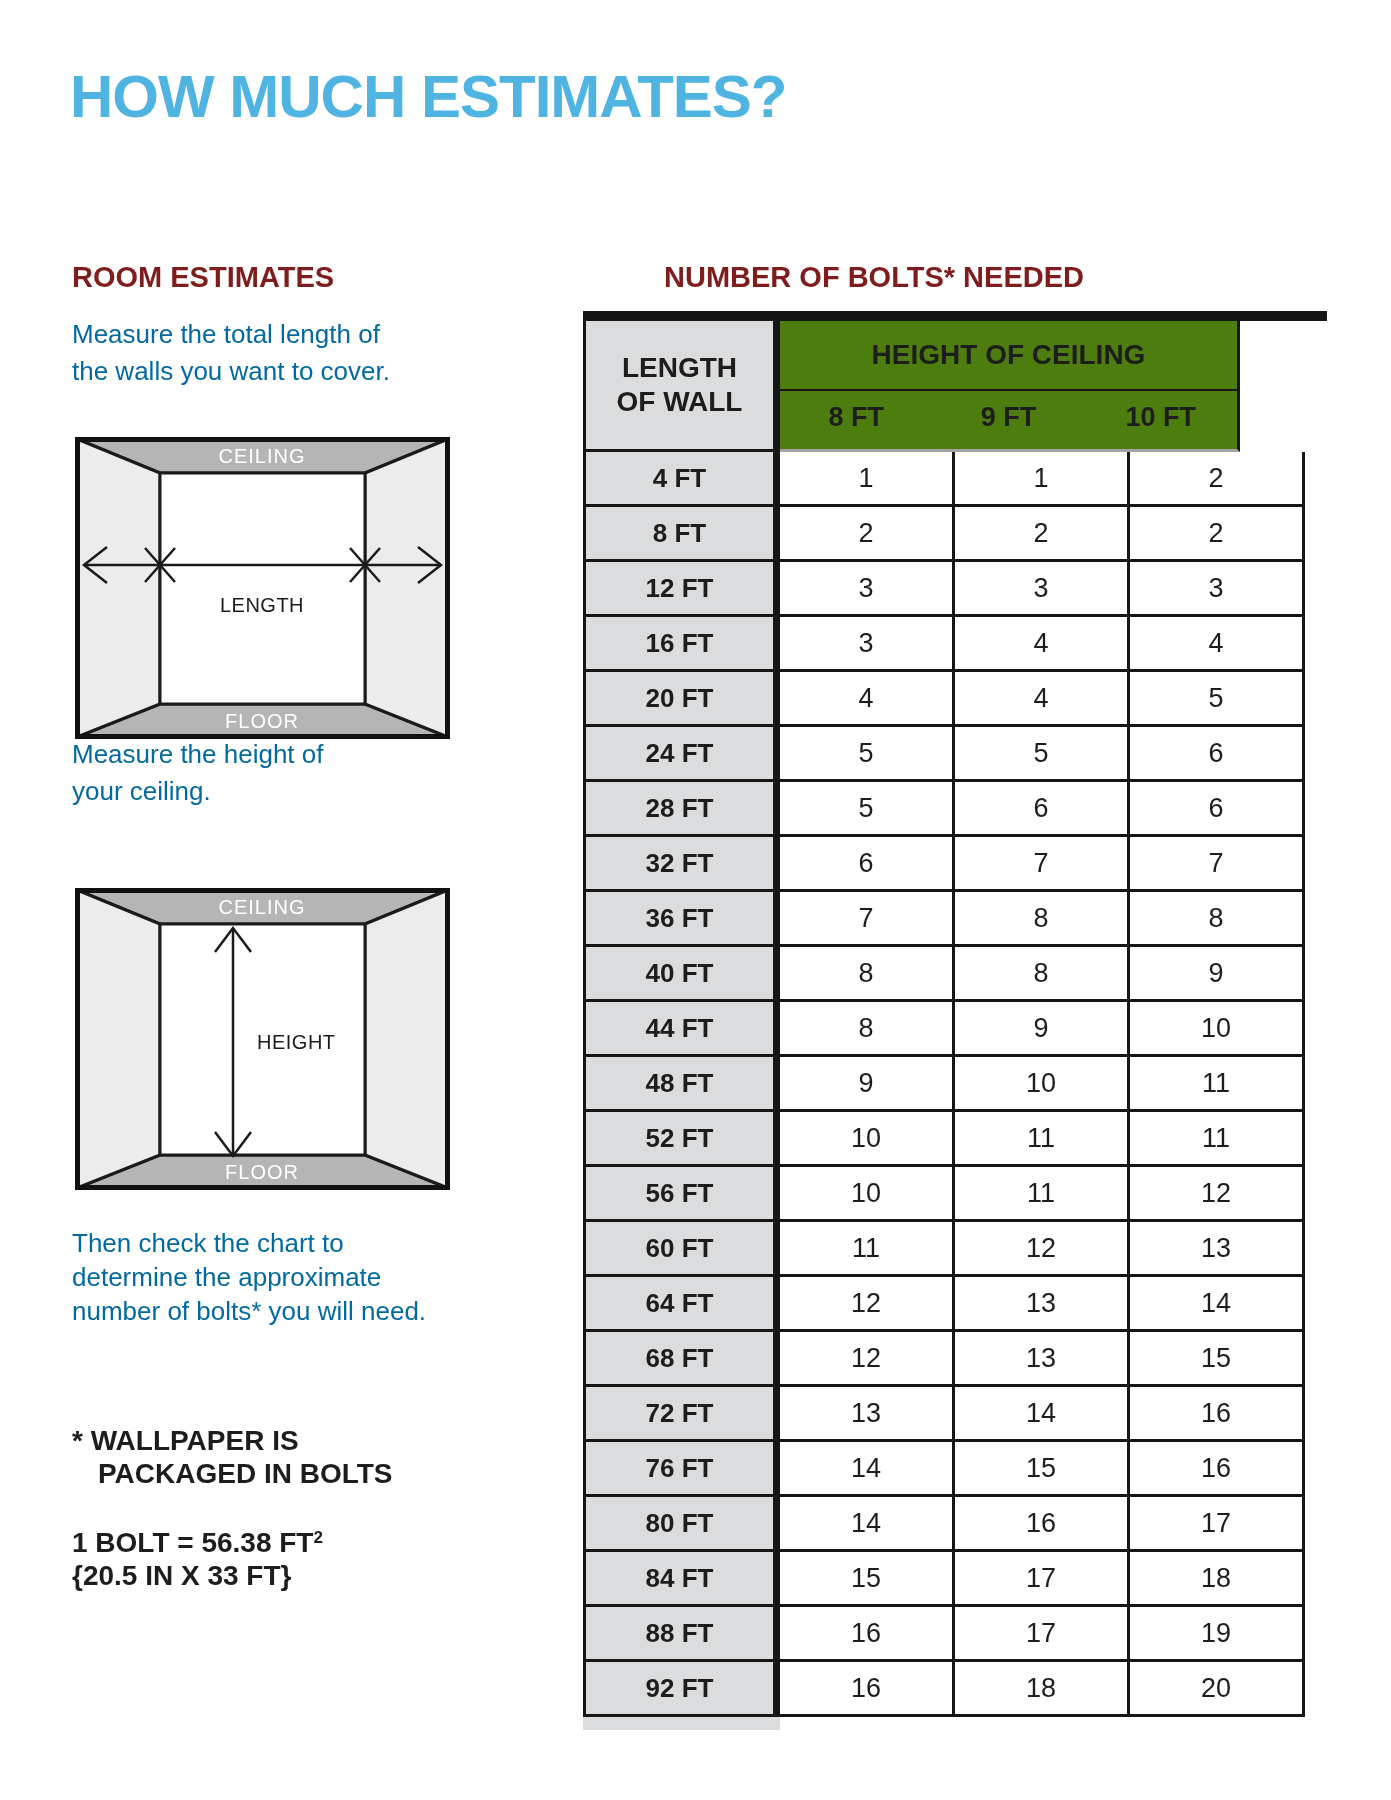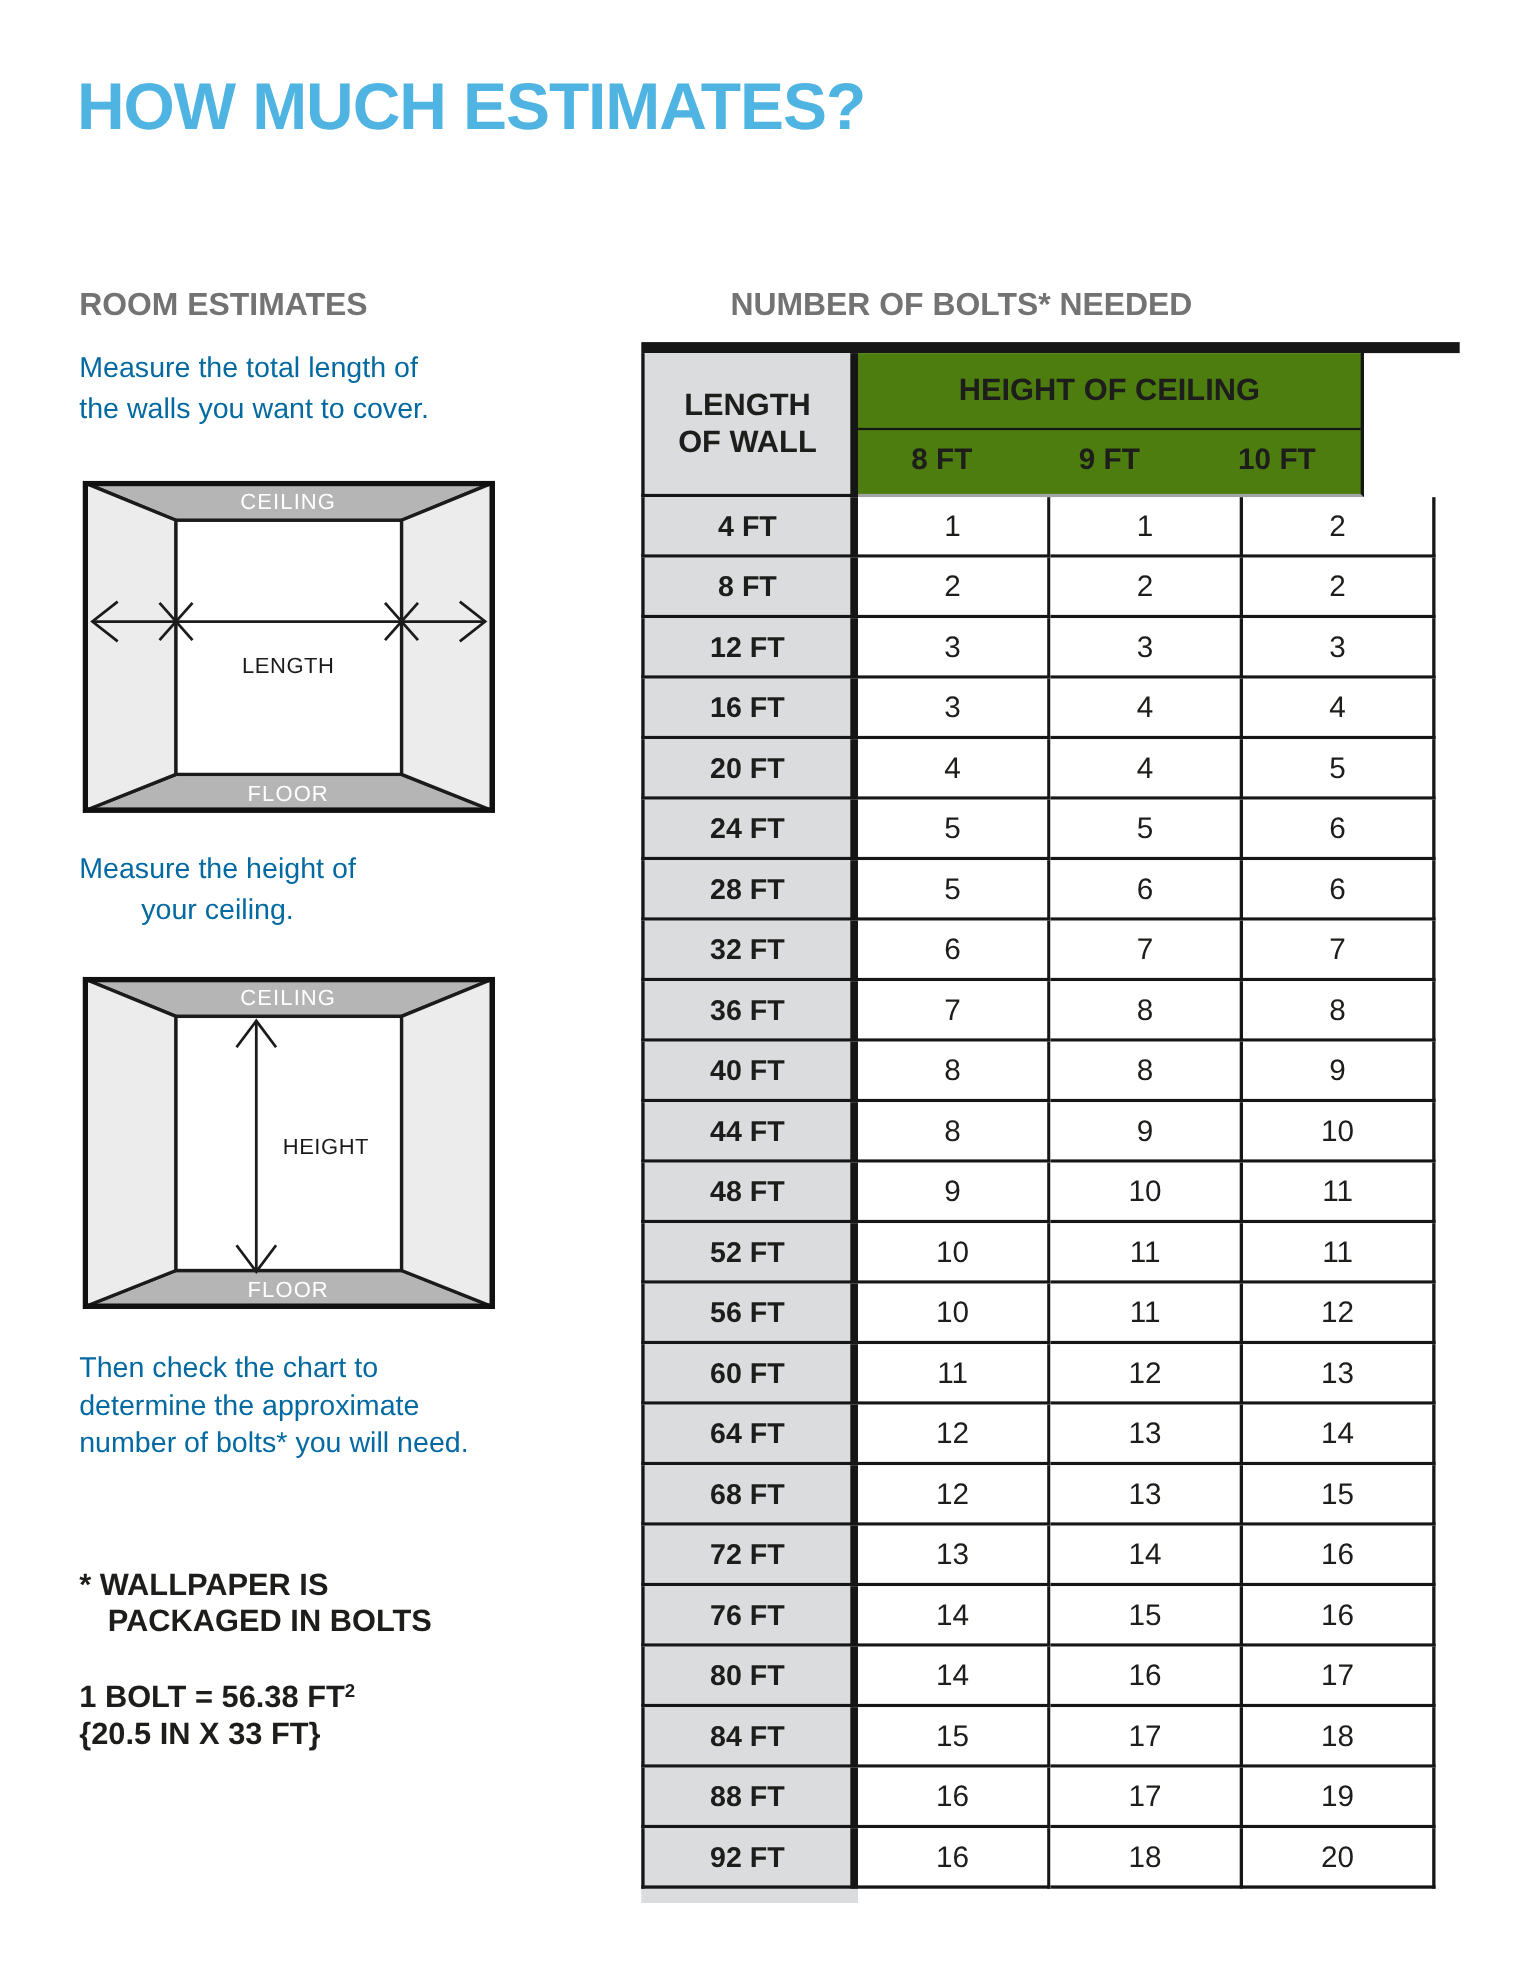--- a/index.html
+++ b/index.html
@@ -9,30 +9,30 @@
     overflow:hidden;
   }
   .abs{position:absolute;}
 
   
   .page-title{
     left:70px;top:62px;font-size:60px;font-weight:bold;letter-spacing:-1px;
     color:#4fb4e1;white-space:nowrap;
   }
   .section-title{
-    font-size:29px;font-weight:bold;color:#737373;letter-spacing:0;
+    font-size:29px;font-weight:bold;color:#7f1d1d;letter-spacing:0;
     white-space:nowrap;
   }
   .room-estimates-title{left:72px;top:261px;}
   .table-title{left:583px;top:261px;width:582px;text-align:center;}
 
   
   .body-text{font-size:26px;line-height:37px;color:#0369a1;}
   .intro-text{left:72px;top:316px;}
-  .height-text{left:72px;top:771px;text-align:center;}
+  .height-text{left:72px;top:736px;}
   .check-text{left:72px;top:1226px;line-height:34px;}
 
   .footnote{left:72px;top:1424px;font-size:28px;font-weight:bold;line-height:33px;}
   .footnote .indent{padding-left:26px;}
   .bolt-info{left:72px;top:1521px;font-size:28px;font-weight:bold;line-height:33px;}
   .bolt-info sup{font-size:17px;vertical-align:9px;}
 
   
   .diagram{width:375px;height:302px;}
   .diagram-1{left:75px;top:437px;}

